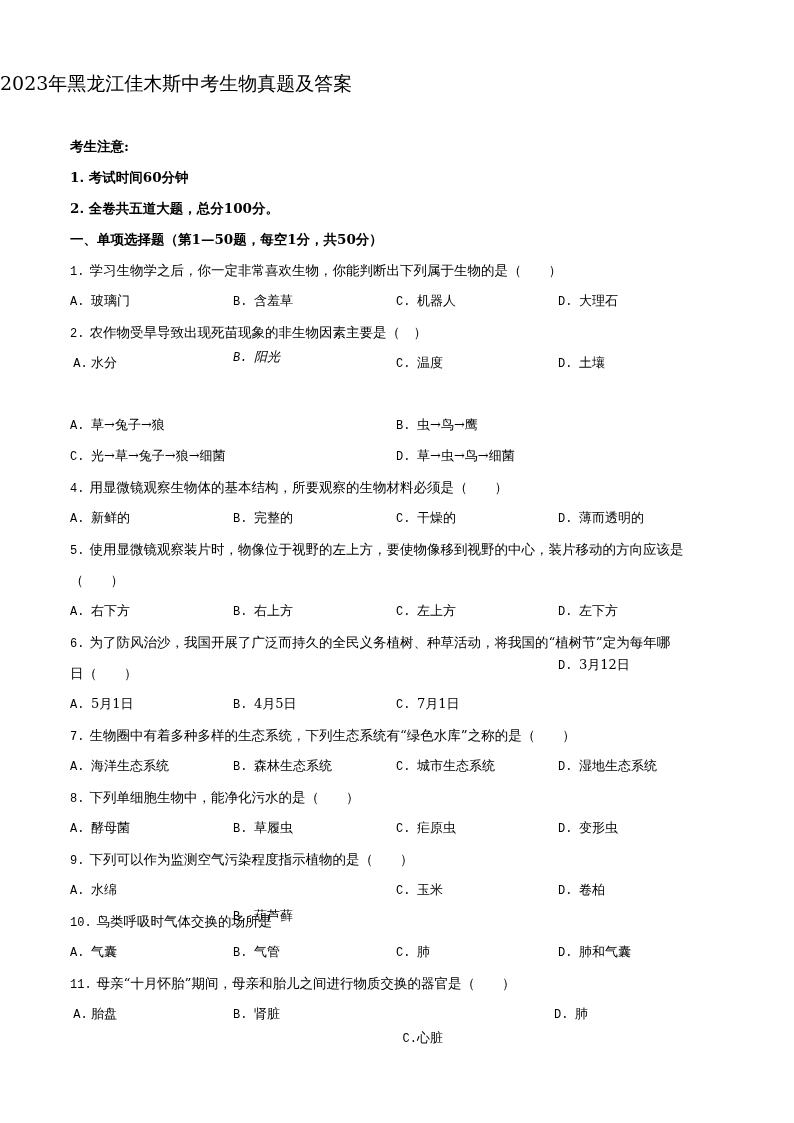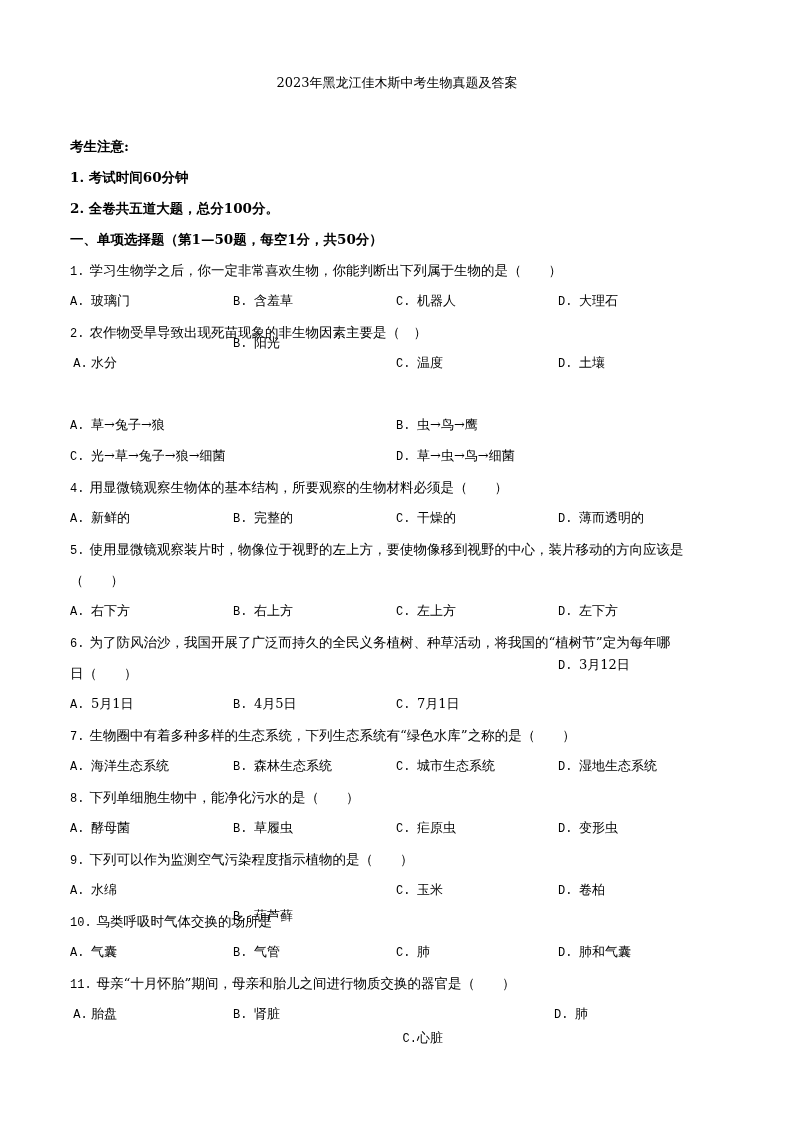--- a/index.html
+++ b/index.html
@@ -1,20 +1,20 @@
 <!DOCTYPE html>
 <html><head>
 <meta charset="utf-8">
 <style>
   html, body { margin: 0; padding: 0; background: #ffffff; }
   body { width: 794px; height: 1123px; position: relative; overflow: hidden;
          font-family: "DejaVu Serif", "Liberation Serif", serif; color: #000; }
   .page { position: absolute; left: 0; top: 0; width: 794px; height: 1123px; }
-  .title { position: absolute; left: 0; width: 794px; top: 70px; text-align: center;
-           font-size: 13px; line-height: 26px; font-weight: normal; letter-spacing: 0px; }
+  .title { position: absolute; left: 0; width: 794px; top: 70px; text-align: left;
+           font-size: 19px; line-height: 26px; font-weight: normal; letter-spacing: 0px; }
   .line { position: absolute; left: 70px; font-size: 13.5px; line-height: 18px; white-space: nowrap; }
   .bold { font-weight: bold; }
   .opt { position: absolute; font-size: 13px; line-height: 18px; white-space: nowrap; }
   .opt .letter { display: inline-block; width: 21px; font-family: "Liberation Mono", "DejaVu Sans Mono", monospace; font-size: 12px; }
   .qnum { font-family: "Liberation Mono", "DejaVu Sans Mono", monospace; font-size: 12px; margin-right: 5px; }
 </style>
 </head>
 <body>
 
 <div class="page">
@@ -31,21 +31,21 @@
   </div>
   <div class="opt" style="top:292px;left:70px;"><span class="letter">A.</span><span>玻璃门</span></div>
   <div class="opt" style="top:292px;left:233px;"><span class="letter">B.</span><span>含羞草</span></div>
   <div class="opt" style="top:292px;left:396px;"><span class="letter">C.</span><span>机器人</span></div>
   <div class="opt" style="top:292px;left:558px;"><span class="letter">D.</span><span>大理石</span></div>
 
   <div class="line" style="top:323px;">
     <span class="qnum">2.</span><span>农作物受旱导致出现死苗现象的非生物因素主要是（　）</span>
   </div>
   <div class="opt" style="top:354px;left:70px;text-align:center;"><span class="letter">A.</span><span>水分</span></div>
-  <div class="opt" style="top:334px;left:233px;"><span class="letter">B.</span><span>阳光</span></div>
+  <div class="opt" style="top:348px;left:233px;font-style:italic;"><span class="letter">B.</span><span>阳光</span></div>
   <div class="opt" style="top:354px;left:396px;"><span class="letter">C.</span><span>温度</span></div>
   <div class="opt" style="top:354px;left:558px;"><span class="letter">D.</span><span>土壤</span></div>
 
   <div class="opt" style="top:416px;left:70px;"><span class="letter">A.</span><span>草→兔子→狼</span></div>
   <div class="opt" style="top:416px;left:396px;"><span class="letter">B.</span><span>虫→鸟→鹰</span></div>
   <div class="opt" style="top:447px;left:70px;"><span class="letter">C.</span><span>光→草→兔子→狼→细菌</span></div>
   <div class="opt" style="top:447px;left:396px;"><span class="letter">D.</span><span>草→虫→鸟→细菌</span></div>
 
   <div class="line" style="top:478px;">
     <span class="qnum">4.</span><span>用显微镜观察生物体的基本结构，所要观察的生物材料必须是（　　）</span>

